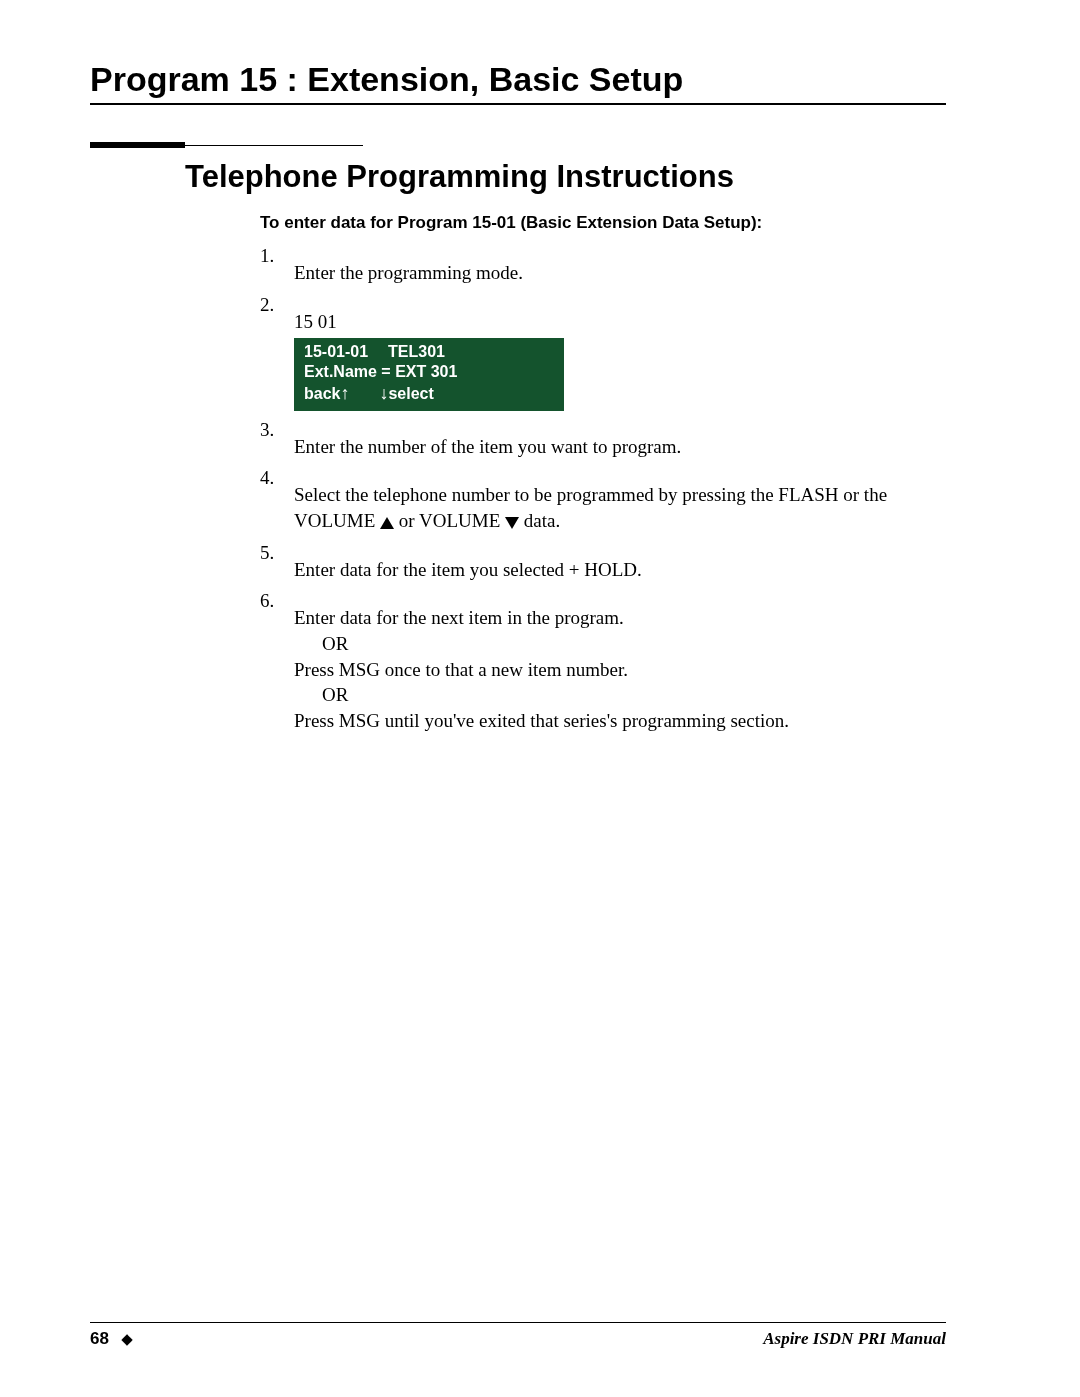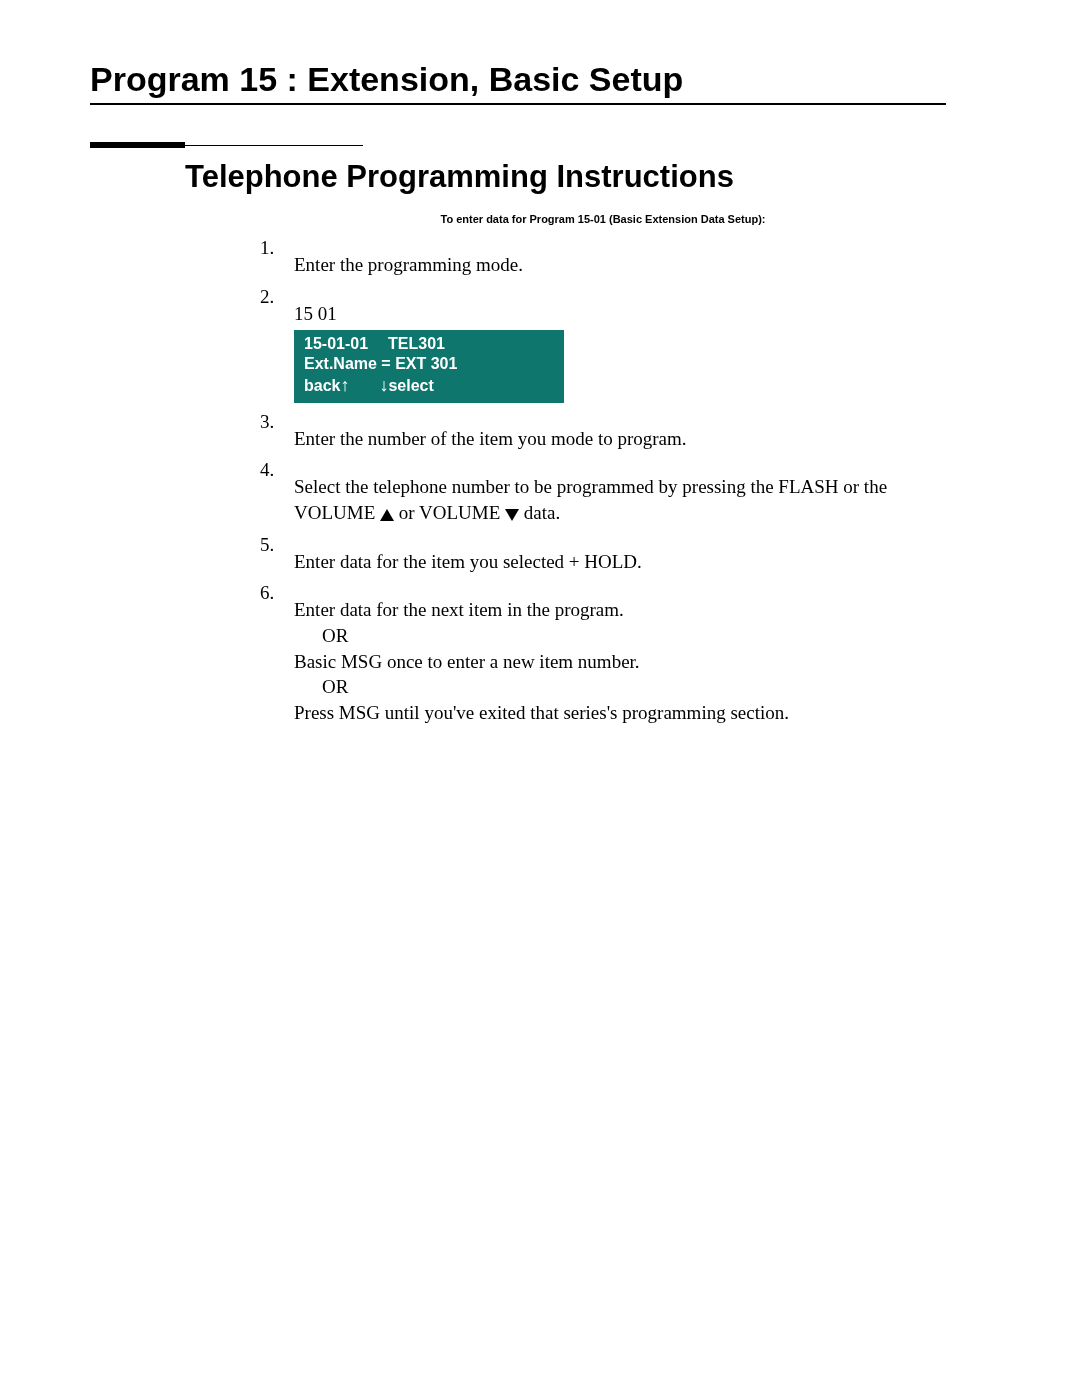--- a/index.html
+++ b/index.html
@@ -55,24 +55,23 @@
   .section-title {
     font-family: Arial, Helvetica, sans-serif;
     font-weight: bold;
     font-size: 31px;
     margin: 6px 0 18px 0;
     padding-left: 95px;
   }
   .intro-bold {
     font-family: Arial, Helvetica, sans-serif;
     font-weight: bold;
-    font-size: 11px;
+    font-size: 17px;
     margin: 0 0 10px 0;
     padding-left: 170px;
-    text-align: center;
   }
   ol.steps {
     list-style: none;
     padding: 0 0 0 170px;
     margin: 0;
     font-size: 19px;
     line-height: 1.35;
   }
   ol.steps > li {
     display: flex;
@@ -80,21 +79,21 @@
   }
   ol.steps > li > .num {
     width: 34px;
     flex: 0 0 34px;
   }
   ol.steps > li > .body {
     flex: 1;
     margin-top: 17px;
   }
   .lcd {
-    background: #0f766e;
+    background: #14532d;
     color: #fff;
     font-family: Arial, Helvetica, sans-serif;
     font-weight: bold;
     font-size: 16px;
     line-height: 1.25;
     width: 250px;
     padding: 4px 10px 6px 10px;
     margin-top: 4px;
   }
   .lcd .row {
@@ -189,43 +188,50 @@
             <span class="arrow">↓</span>
             <span>select</span>
           </div>
         </div>
       </span>
     </li>
 
     <li>
       <span class="num">3.</span>
       <span class="body">
-        <span>Enter the number of the item you mode to program.</span>
+        <span>Enter the number of the item you want to program.</span>
       </span>
     </li>
 
     <li>
       <span class="num">4.</span>
       <span class="body">
         <span>Select the telephone number to be programmed by pressing the FLASH or the VOLUME </span><span class="tri-up"></span><span> or VOLUME </span><span class="tri-down"></span><span> data.</span>
       </span>
     </li>
 
     <li>
       <span class="num">5.</span>
       <span class="body">Enter data for the item you selected + HOLD.</span>
     </li>
 
     <li>
       <span class="num">6.</span>
       <span class="body">
         <span>Enter data for the next item in the program.</span><br>
         <span class="indent">OR</span><br>
-        <span>Basic MSG once to enter a new item number.</span><br>
+        <span>Press MSG once to that a new item number.</span><br>
         <span class="indent">OR</span><br>
         <span>Press MSG until you've exited that series's programming section.</span>
       </span>
     </li>
 
   </ol>
 
+  <div class="footer">
+    <div>
+      <span class="pnum">68</span>
+      <span class="diamond">◆</span>
+    </div>
+    <div class="manual">Aspire ISDN PRI Manual</div>
+  </div>
 
 </div>
 
 </body></html>

